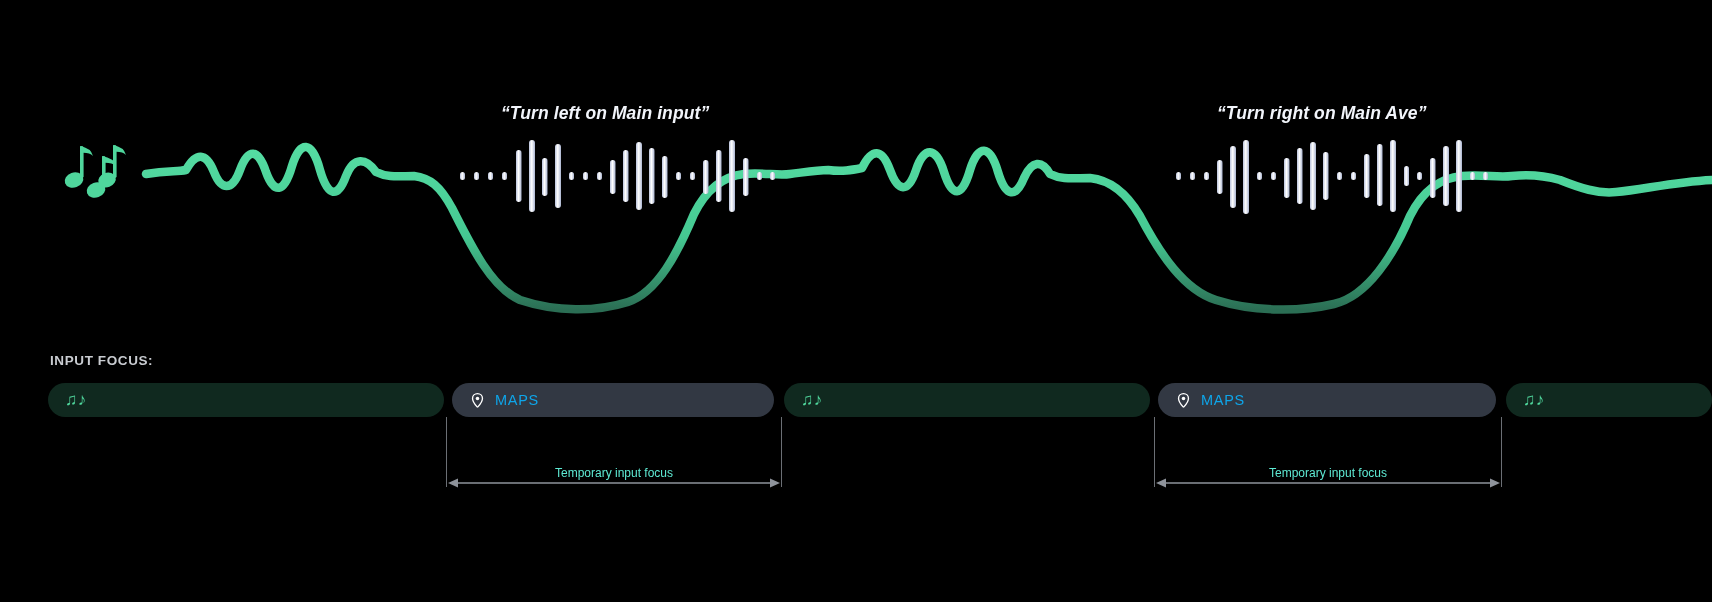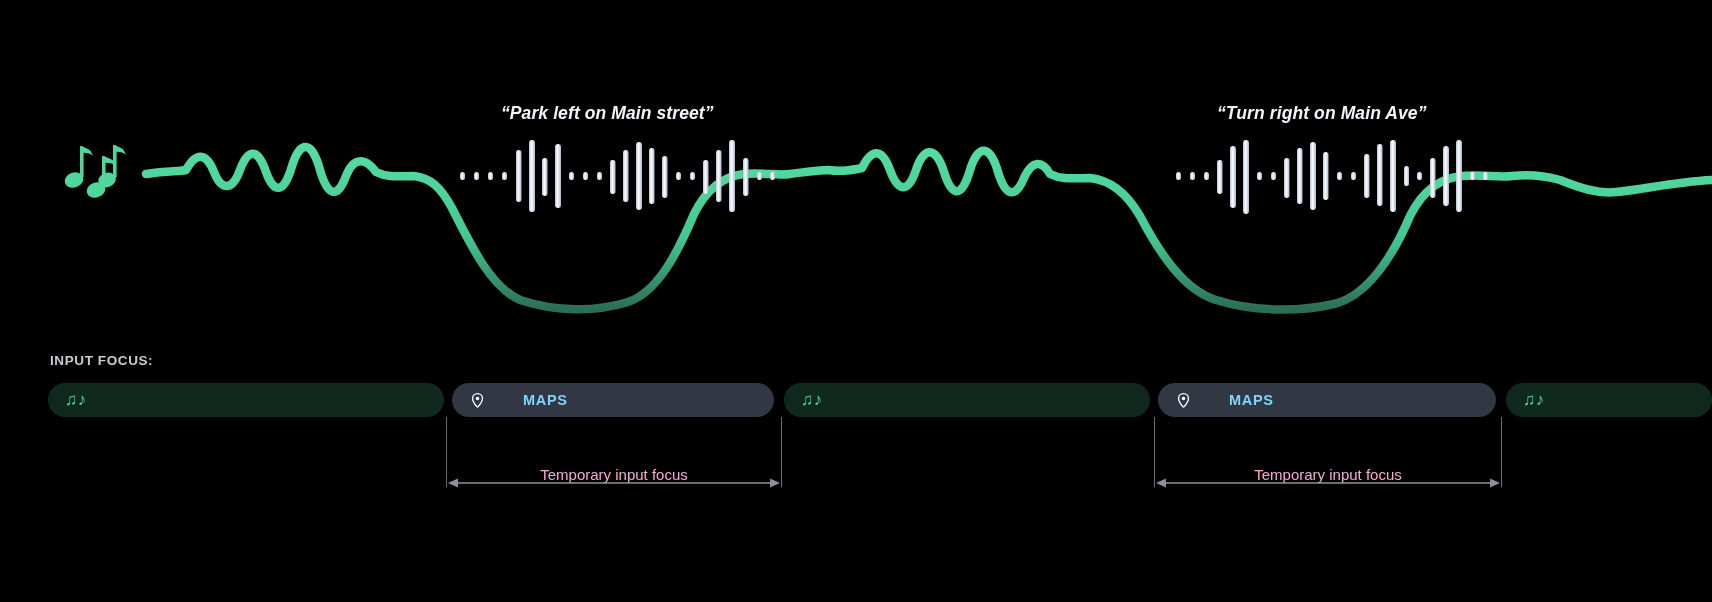--- a/index.html
+++ b/index.html
@@ -46,46 +46,45 @@
     display:flex;
     align-items:center;
     padding-left:17px;
     gap:9px;
   }
   .pill.music{ background:#10291f; }
   .pill.maps{ background:#323843; }
 
   .pill-label{
     font-size:14.5px;
-    font-weight:bold;
+    font-weight:normal;
     letter-spacing:.7px;
-    color:#7dd3fc;
-    margin-left:28px;
+    color:#0ea5e9;
   }
   .note-glyph{
     font-size:17px;
     color:#4fd69c;
     line-height:1;
     display:block;
     transform:translateY(-1px);
   }
   .pin-icon{ display:block; width:17px; height:17px; }
 
   
   .bracket{ position:absolute; top:417px; }
   .bracket .tick{
     position:absolute;
     top:0; width:1px; height:70px;
     background:#6b6f75;
   }
   .bracket .cap{
     position:absolute;
     top:49px;
-    font-size:15px;
-    color:#f9a8d4;
+    font-size:12px;
+    color:#5eead4;
     white-space:nowrap;
     text-align:center;
   }
   .bracket .arrow{ position:absolute; top:50px; left:0; }
 </style>
 </head>
 <body>
 
 <div id="stage">
 
@@ -200,21 +199,21 @@
         <rect x="1404" y="166" width="5" height="20" rx="2.5"></rect>
         <rect x="1417" y="172" width="5" height="8" rx="2.5"></rect>
         <rect x="1430" y="158" width="5.5" height="40" rx="2.7"></rect>
         <rect x="1443" y="146" width="6" height="60" rx="3"></rect>
         <rect x="1456" y="140" width="6" height="72" rx="3"></rect>
         <rect x="1470" y="172" width="5" height="8" rx="2.5"></rect>
         <rect x="1483" y="172" width="5" height="8" rx="2.5"></rect>
       </g>
     </svg>
 
-    <div class="quote-label" id="quote-0">“Park left on Main street”</div>
+    <div class="quote-label" id="quote-0">“Turn left on Main input”</div>
     <div class="quote-label" id="quote-1">“Turn right on Main Ave”</div>
   </div>
 
   <div id="focus-label">INPUT FOCUS:</div>
 
   <div class="pill music" style="left:48px;width:396px;">
     <span class="note-glyph">♫♪</span>
   </div>
 
   <div class="pill maps" style="left:452px;width:322px;">

